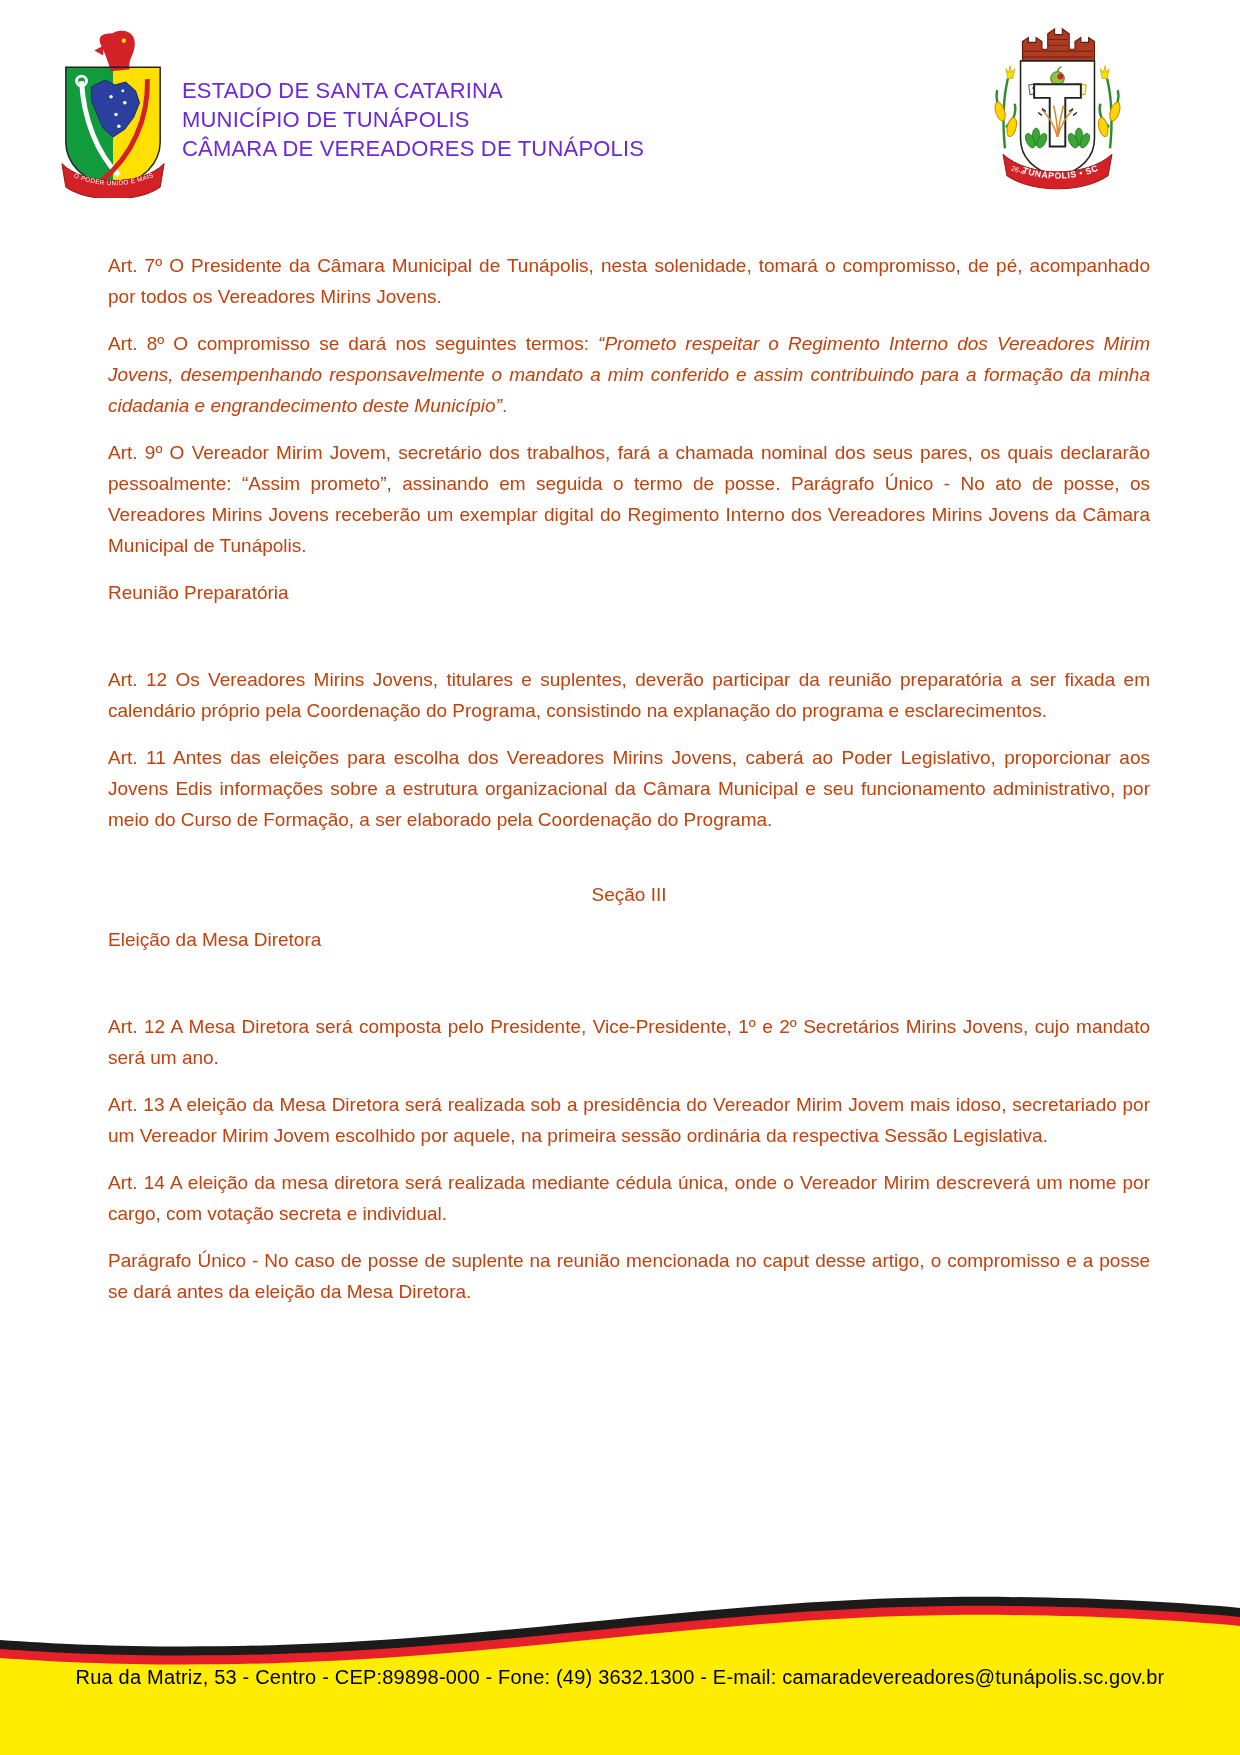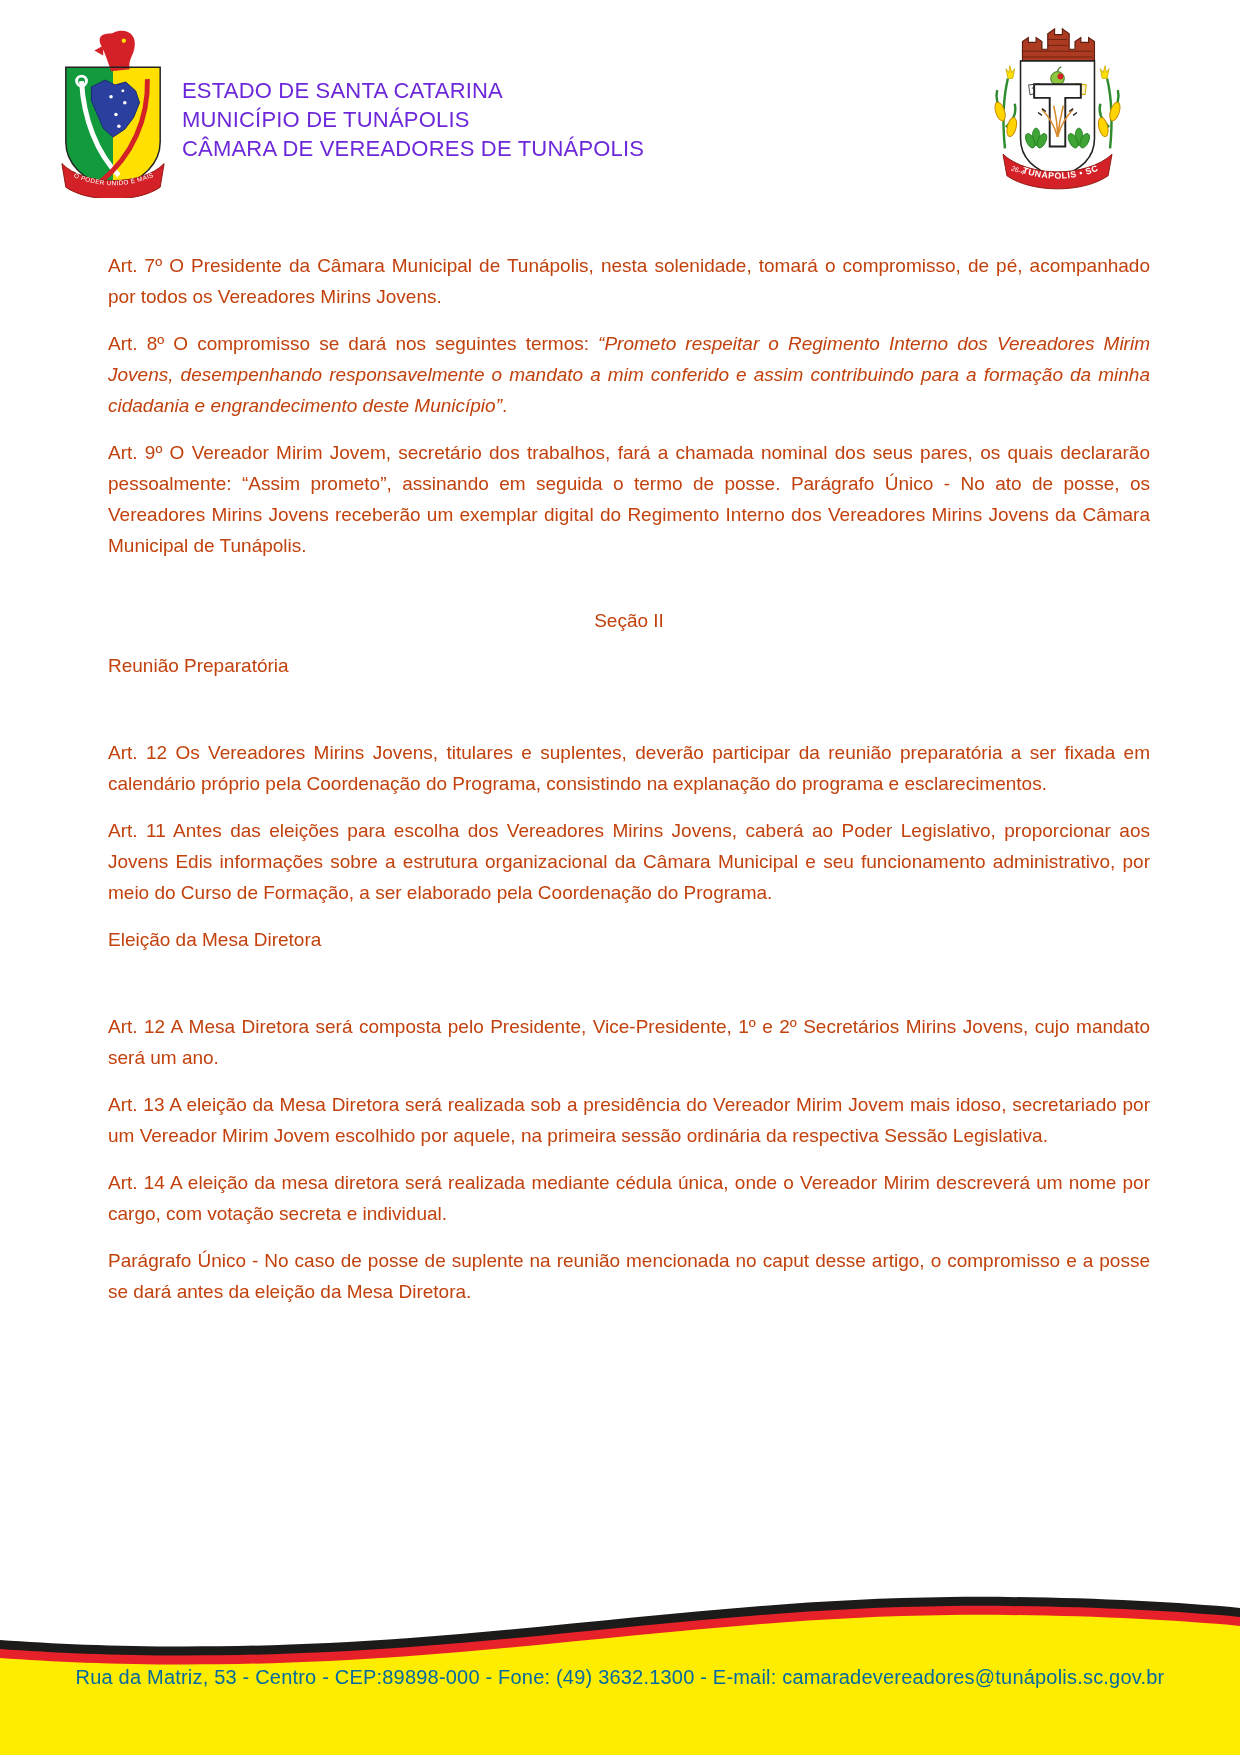--- a/index.html
+++ b/index.html
@@ -32,21 +32,21 @@
   .para em { font-style: italic; }
   .section-title    { text-align: center; margin: 44px 0 14px 0; }
   .section-subtitle { text-align: left; margin: 0 0 56px 0; }
 
   
   .footer { position: absolute; left: 0; bottom: 0; width: 1240px; height: 165px; }
   .footer svg { position: absolute; inset: 0; }
   .footer-text {
     position: absolute; left: 0; width: 100%; top: 76px;
     text-align: center;
-    font-size: 20px; color: #0369a1; letter-spacing: 0.2px;
+    font-size: 20px; color: #000000; letter-spacing: 0.2px;
     white-space: nowrap;
   }
 </style>
 </head>
 <body>
 
 <div class="page">
 
   <header class="header">
 
@@ -181,26 +181,26 @@
   </header>
 
   <main class="doc-body">
 
     <p class="para">Art. 7º O Presidente da Câmara Municipal de Tunápolis, nesta solenidade, tomará o compromisso, de pé, acompanhado por todos os Vereadores Mirins Jovens.</p>
 
     <p class="para"><span>Art. 8º O compromisso se dará nos seguintes termos: </span><em>“Prometo respeitar o Regimento Interno dos Vereadores Mirim Jovens, desempenhando responsavelmente o mandato a mim conferido e assim contribuindo para a formação da minha cidadania e engrandecimento deste Município”</em><span>.</span></p>
 
     <p class="para">Art. 9º O Vereador Mirim Jovem, secretário dos trabalhos, fará a chamada nominal dos seus pares, os quais declararão pessoalmente: “Assim prometo”, assinando em seguida o termo de posse. Parágrafo Único - No ato de posse, os Vereadores Mirins Jovens receberão um exemplar digital do Regimento Interno dos Vereadores Mirins Jovens da Câmara Municipal de Tunápolis.</p>
 
-    <p class="section-title">Seção II</p>
     <p class="section-subtitle">Reunião Preparatória</p>
 
     <p class="para">Art. 12 Os Vereadores Mirins Jovens, titulares e suplentes, deverão participar da reunião preparatória a ser fixada em calendário próprio pela Coordenação do Programa, consistindo na explanação do programa e esclarecimentos.</p>
     <p class="para">Art. 11 Antes das eleições para escolha dos Vereadores Mirins Jovens, caberá ao Poder Legislativo, proporcionar aos Jovens Edis informações sobre a estrutura organizacional da Câmara Municipal e seu funcionamento administrativo, por meio do Curso de Formação, a ser elaborado pela Coordenação do Programa.</p>
 
+    <p class="section-title">Seção III</p>
     <p class="section-subtitle">Eleição da Mesa Diretora</p>
 
     <p class="para">Art. 12 A Mesa Diretora será composta pelo Presidente, Vice-Presidente, 1º e 2º Secretários Mirins Jovens, cujo mandato será um ano.</p>
     <p class="para">Art. 13 A eleição da Mesa Diretora será realizada sob a presidência do Vereador Mirim Jovem mais idoso, secretariado por um Vereador Mirim Jovem escolhido por aquele, na primeira sessão ordinária da respectiva Sessão Legislativa.</p>
     <p class="para">Art. 14 A eleição da mesa diretora será realizada mediante cédula única, onde o Vereador Mirim descreverá um nome por cargo, com votação secreta e individual.</p>
     <p class="para">Parágrafo Único - No caso de posse de suplente na reunião mencionada no caput desse artigo, o compromisso e a posse se dará antes da eleição da Mesa Diretora.</p>
   </main>
 
   <footer class="footer">
     <svg viewBox="0 0 1240 165" preserveAspectRatio="none" aria-hidden="true">

